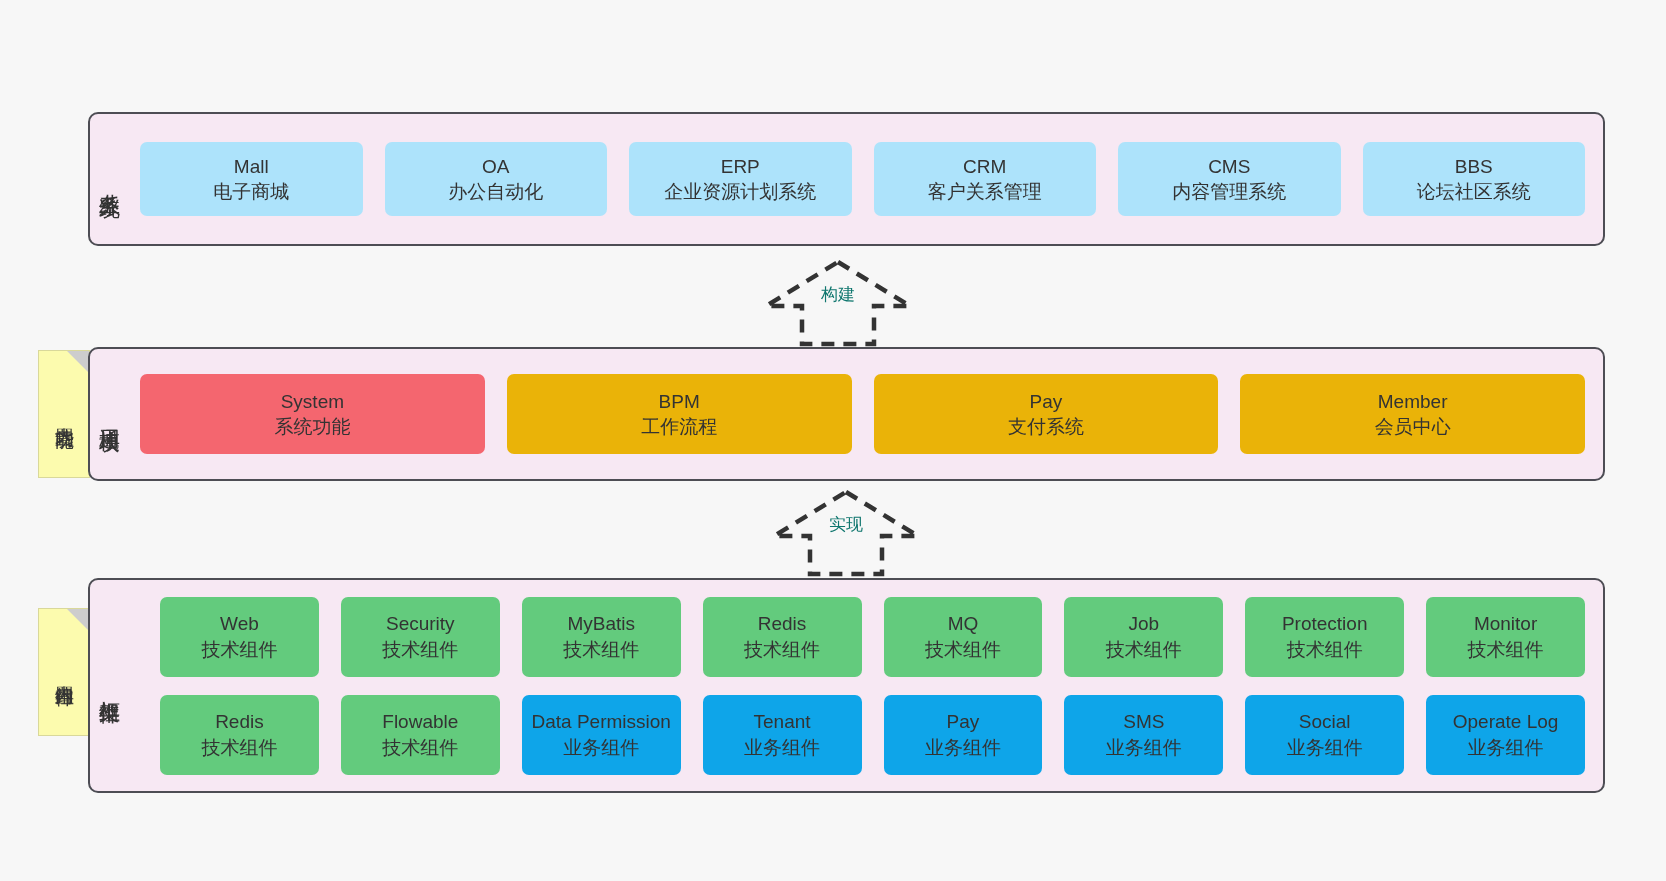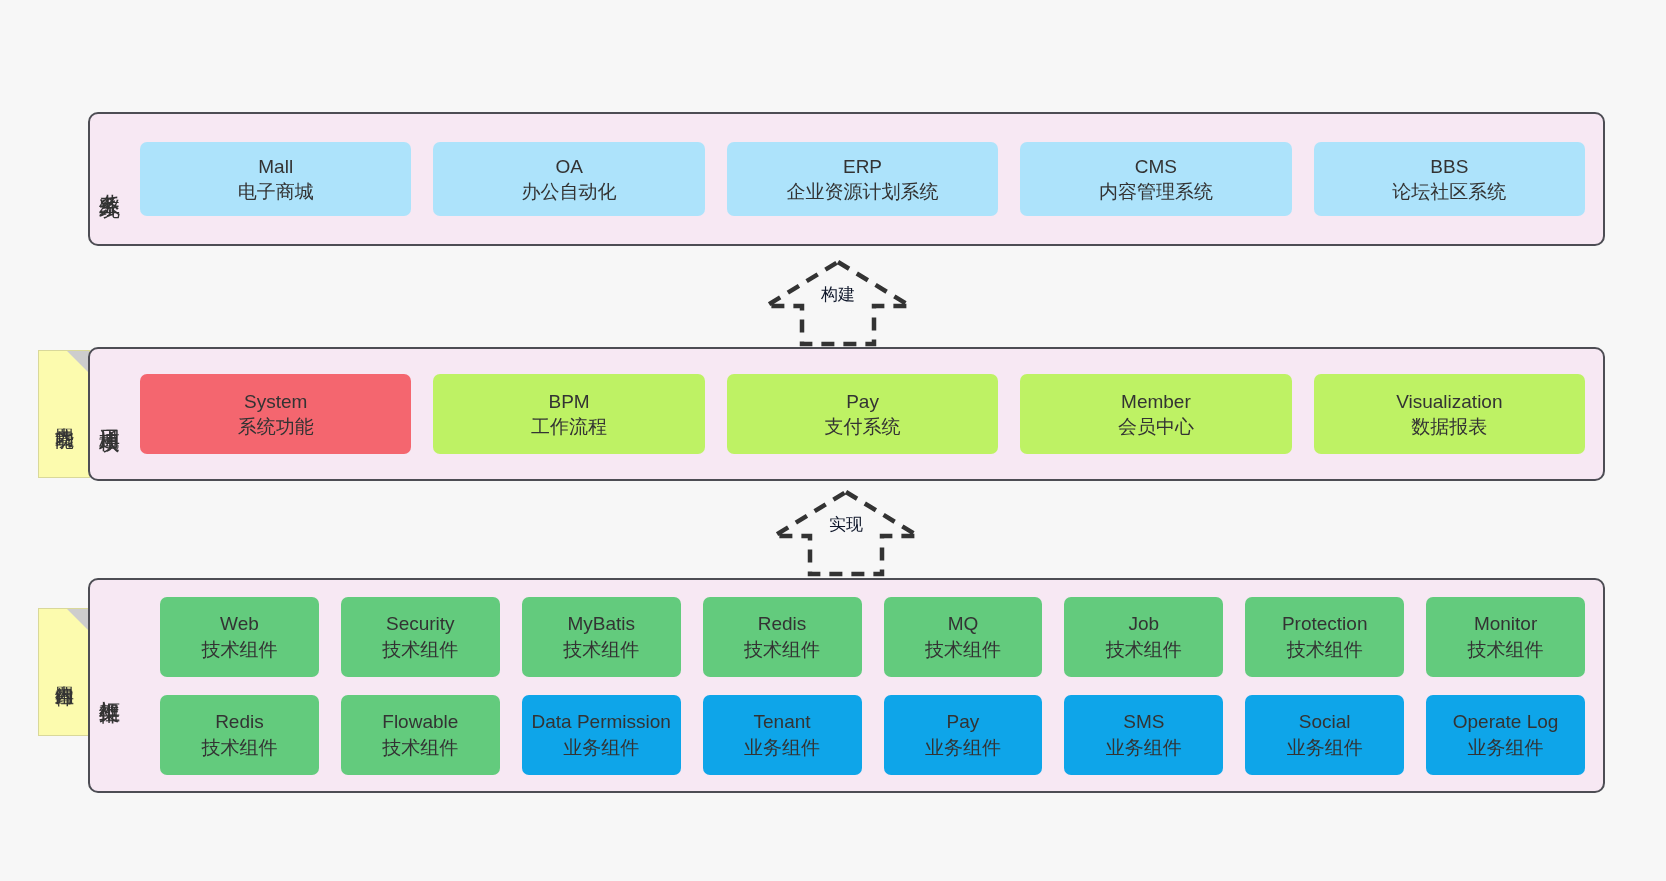--- a/index.html
+++ b/index.html
@@ -76,21 +76,21 @@
     line-height: 1.32;
     color: #333333;
     padding: 16px 6px;
     min-width: 0;
   }
   .box .b-title { white-space: normal; }
   .box .b-sub   { white-space: nowrap; }
 
   .box.blue        { background: #ade3fb; }
   .box.red         { background: #f4666f; }
-  .box.pink        { background: #bef264; }
+  .box.pink        { background: #eab308; }
   .box.green       { background: #63cb7d; }
   .box.lightgreen  { background: #0ea5e9; }
 
   
   #layer-business { left: 88px;  top: 112px; width: 1517px; height: 134px; }
   #layer-business .box { height: 74px; }
 
   
   #layer-common   { left: 88px;  top: 347px; width: 1517px; height: 134px; }
   #layer-common .box { height: 80px; }
@@ -136,21 +136,21 @@
     height: 90px;
   }
   .arrow svg { display: block; overflow: visible; }
   .arrow .arrow-label {
     position: absolute;
     left: 0;
     right: 0;
     bottom: 8px;
     text-align: center;
     font-size: 17px;
-    color: #0f172a;
+    color: #0f766e;
     background: transparent;
   }
   #arrow-build   { left: 762px; top: 258px; }
   #arrow-impl    { left: 770px; top: 488px; }
   #arrow-build .arrow-label  { bottom: 42px; }
   #arrow-impl  .arrow-label  { bottom: 42px; margin-top: 15px; }
 </style>
 </head>
 <body>
 
@@ -166,20 +166,24 @@
         </div>
         <div class="box blue">
           <span class="b-title">OA</span>
           <span class="b-sub">办公自动化</span>
         </div>
         <div class="box blue">
           <span class="b-title">ERP</span>
           <span class="b-sub">企业资源计划系统</span>
         </div>
         <div class="box blue">
+          <span class="b-title">CRM</span>
+          <span class="b-sub">客户关系管理</span>
+        </div>
+        <div class="box blue">
           <span class="b-title">CMS</span>
           <span class="b-sub">内容管理系统</span>
         </div>
         <div class="box blue">
           <span class="b-title">BBS</span>
           <span class="b-sub">论坛社区系统</span>
         </div>
       </div>
     </div>
   </div>
@@ -209,24 +213,20 @@
           <span class="b-sub">工作流程</span>
         </div>
         <div class="box pink">
           <span class="b-title">Pay</span>
           <span class="b-sub">支付系统</span>
         </div>
         <div class="box pink">
           <span class="b-title">Member</span>
           <span class="b-sub">会员中心</span>
         </div>
-        <div class="box pink">
-          <span class="b-title">Visualization</span>
-          <span class="b-sub">数据报表</span>
-        </div>
       </div>
     </div>
   </div>
 
   <div class="arrow" id="arrow-impl">
     <svg width="152" height="90" viewBox="0 0 152 90" fill="none">
       <path d="M76 4 L148 48 L112 48 L112 86 L40 86 L40 48 L4 48 Z" stroke="#333333" stroke-width="4.5" stroke-dasharray="13 9" stroke-linejoin="miter" fill="#f7f7f7"></path>
     </svg>
     <div class="arrow-label">实现</div>
   </div>

